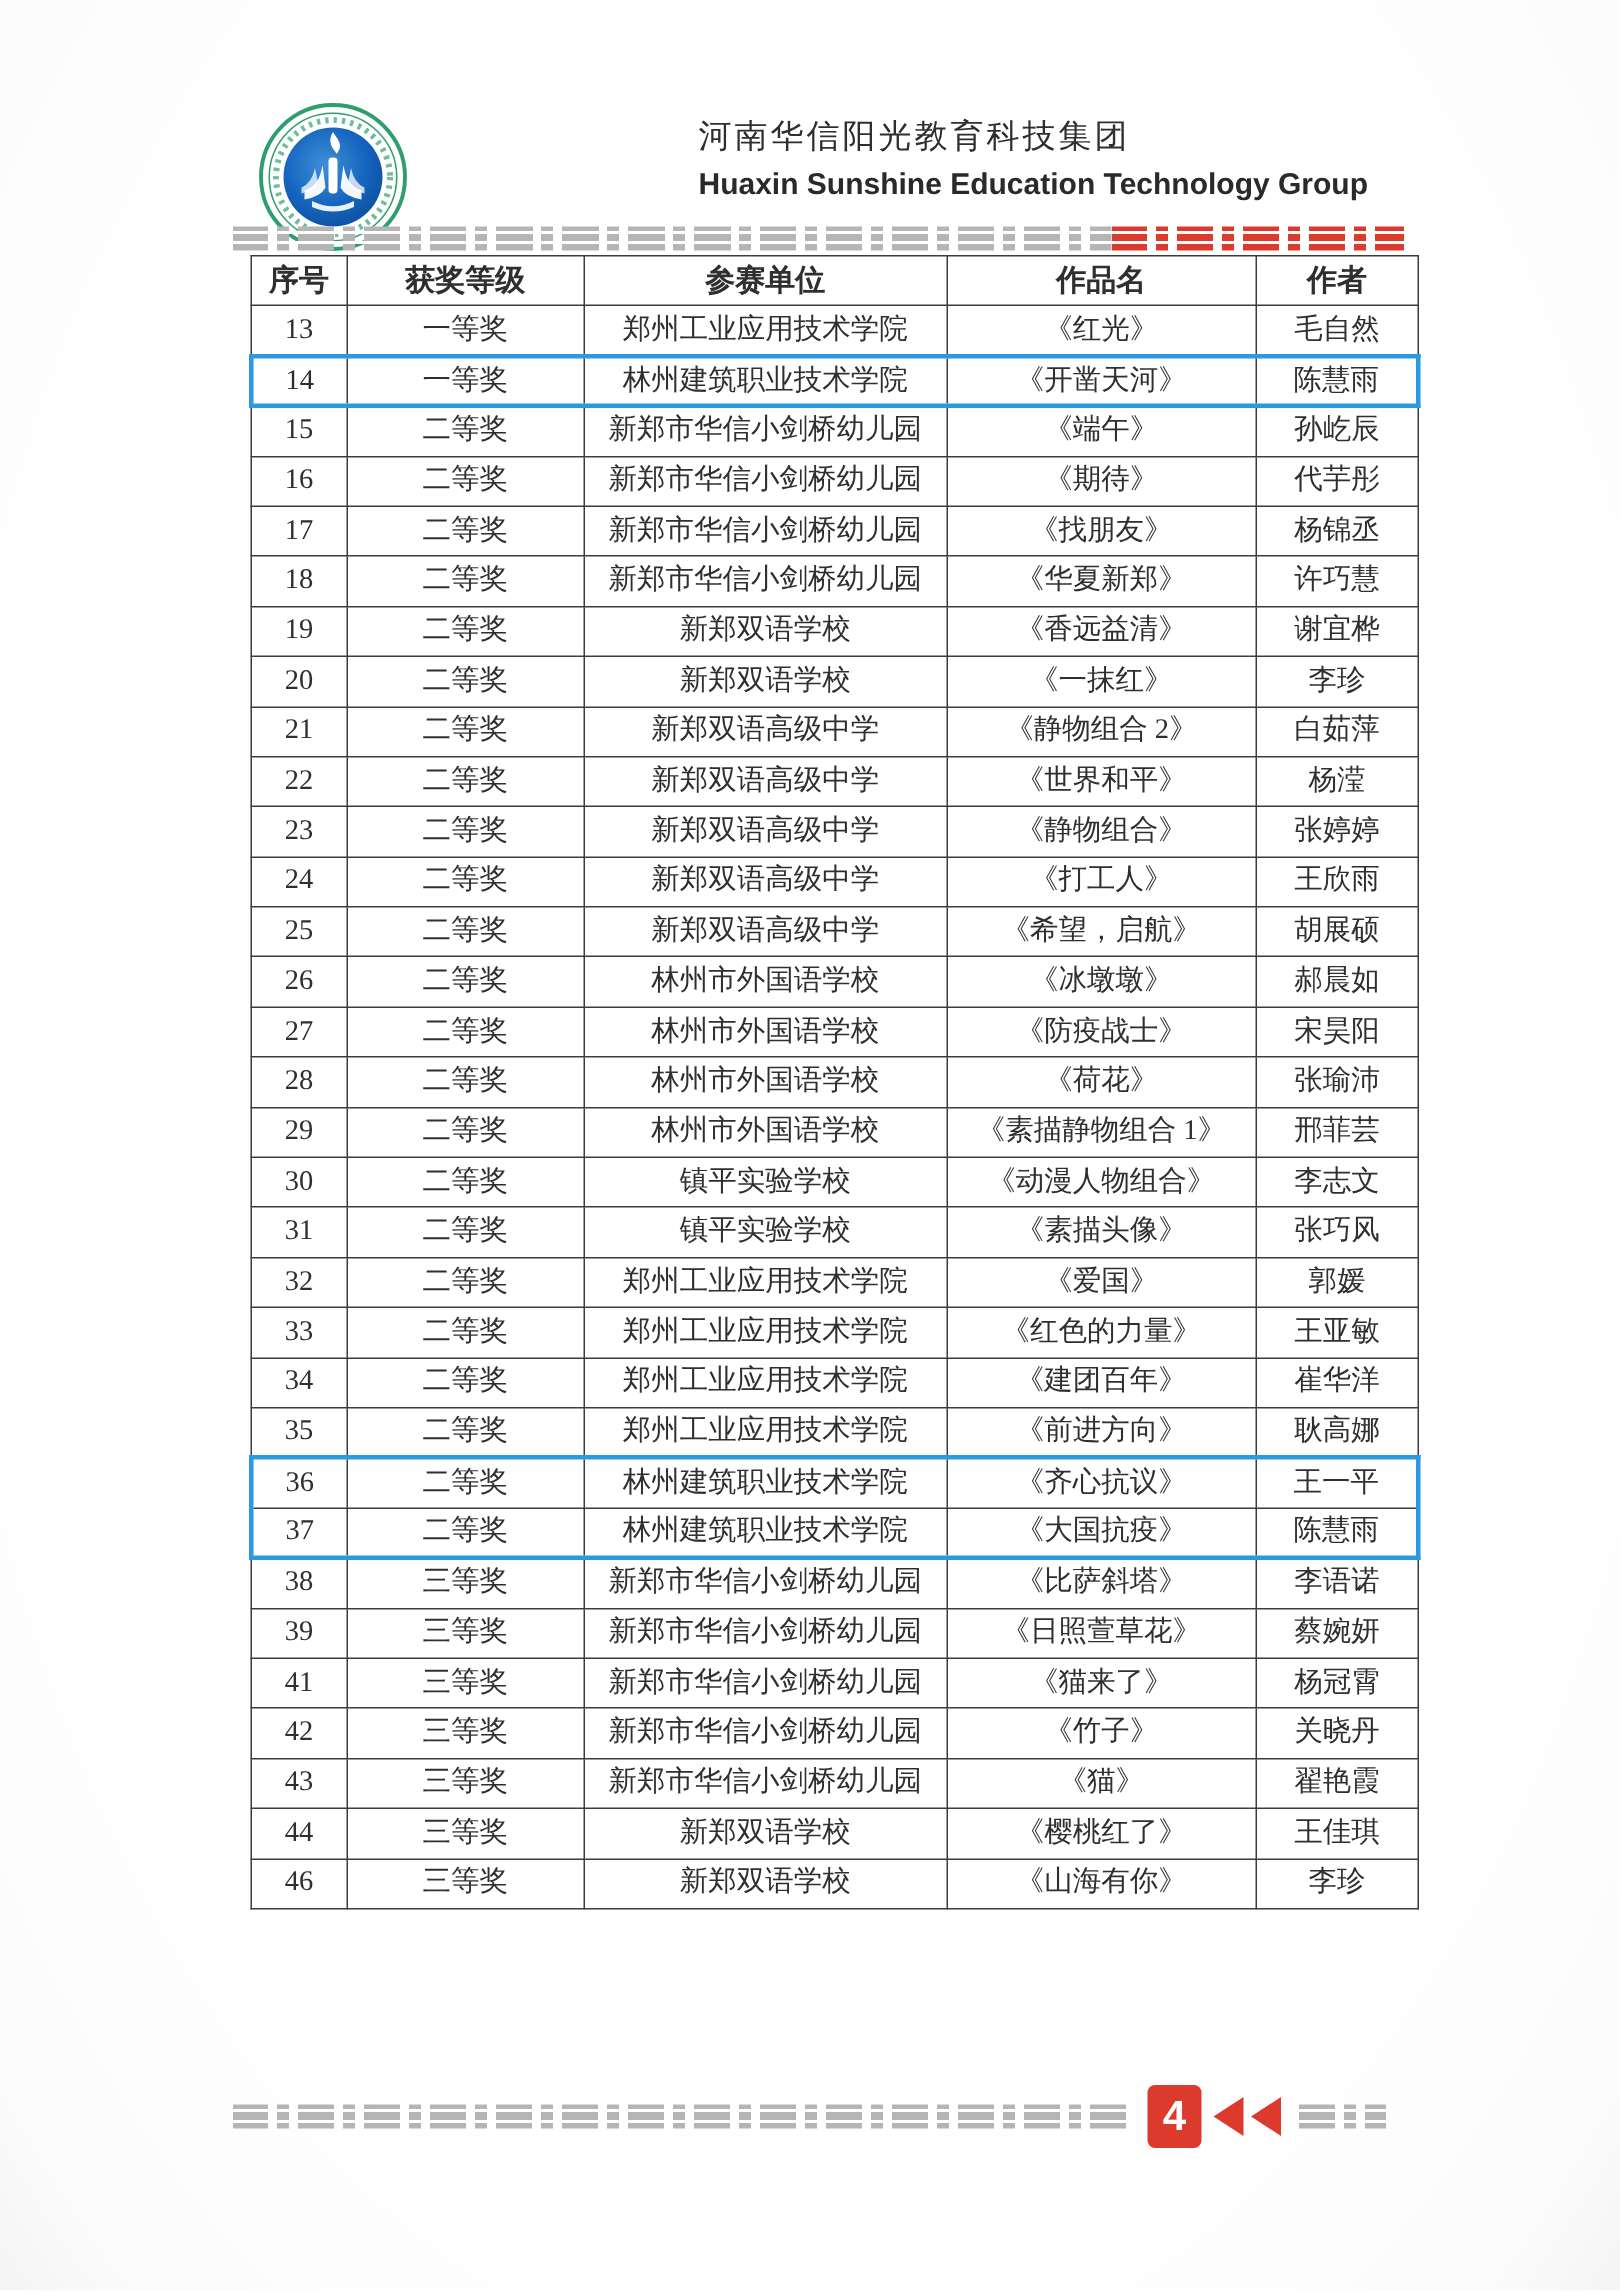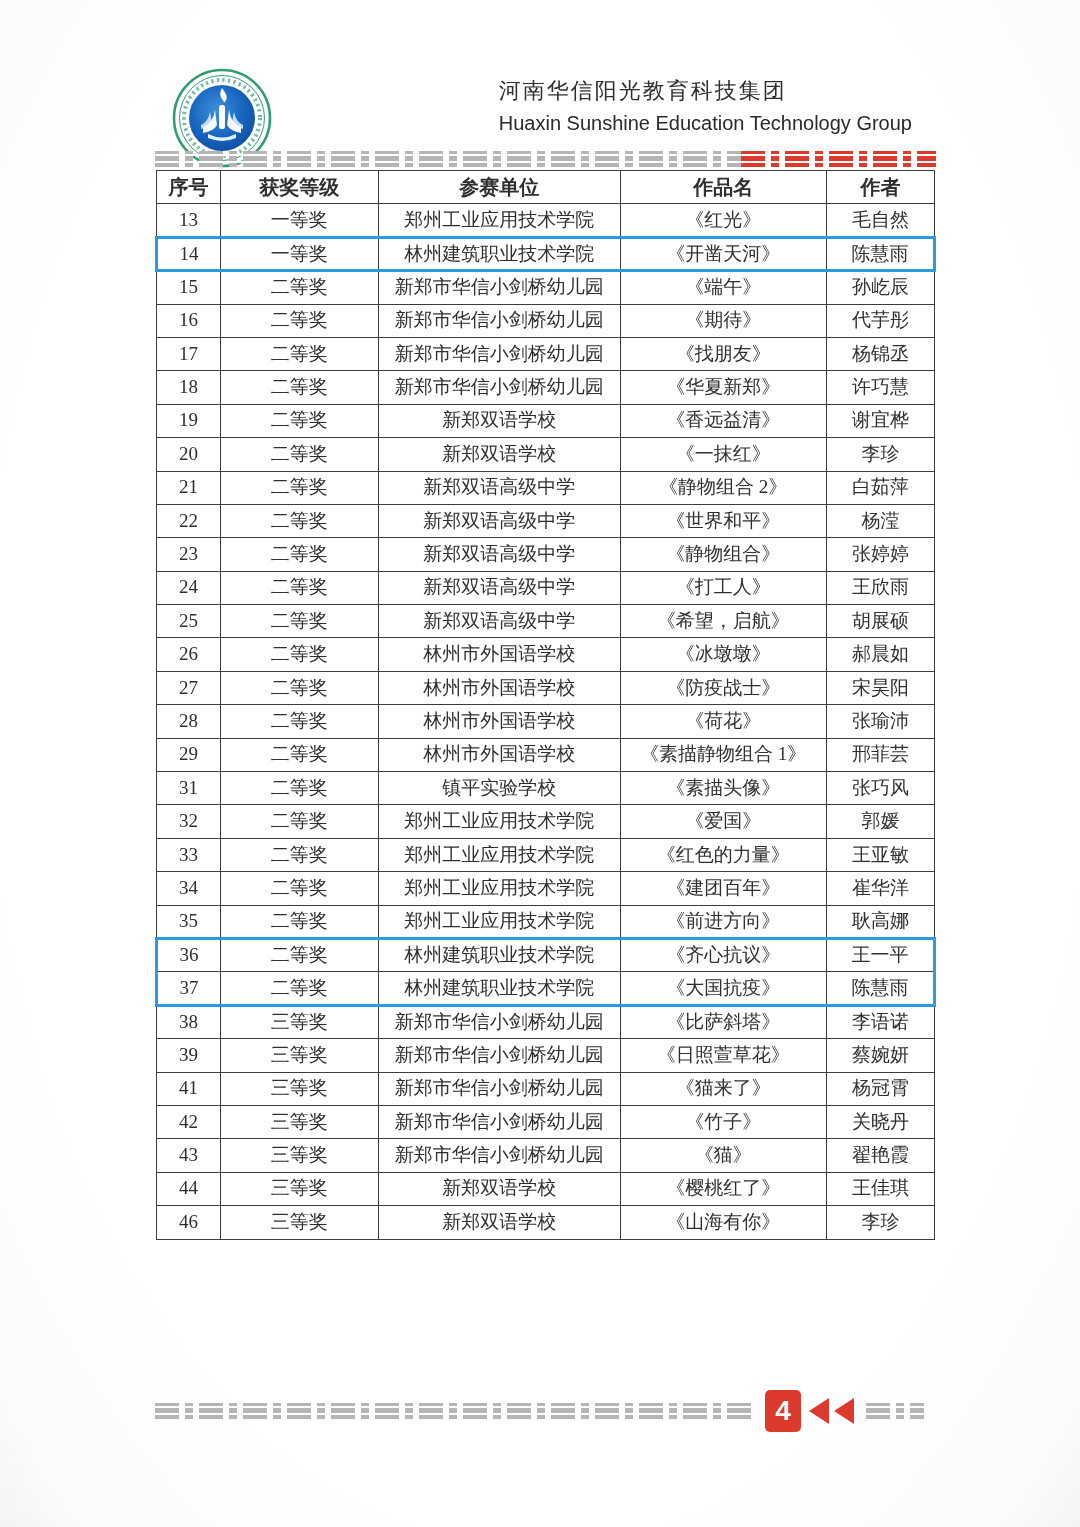--- a/index.html
+++ b/index.html
@@ -24,21 +24,21 @@
     position:absolute;left:172px;top:68px;width:100px;height:100px;
   }
   .header-text{
     position:absolute;top:76px;right:168px;text-align:left;color:#2e2e2e;
   }
   .header-text .cn{
     font-size:22px;letter-spacing:2px;font-weight:500;
     font-family:"Liberation Serif","DejaVu Serif",serif;
   }
   .header-text .en{
-    margin-top:6px;font-size:20px;font-weight:400;color:#2a2a2a;
+    margin-top:6px;font-size:20px;font-weight:700;color:#2a2a2a;
   }
 
   
   .strip{
     position:absolute;display:flex;align-items:center;height:17px;
   }
   .strip-top{left:155px;top:150px;width:781px;}
   .strip-bottom{left:155px;top:1402px;width:770px;}
   .seg{
     height:16px;
@@ -59,21 +59,21 @@
   }
   .arrows{display:flex;align-items:center;gap:5px;margin-right:12px;flex:0 0 auto;}
   .tri{
     width:0;height:0;
     border-top:13px solid transparent;border-bottom:13px solid transparent;
     border-right:20px solid var(--accent-red);
   }
 
   
   table.awards{
-    position:absolute;left:155px;top:170px;width:781px;
+    position:absolute;left:166px;top:170px;width:781px;
     border-collapse:collapse;table-layout:fixed;
     font-family:"Liberation Serif","DejaVu Serif",serif;
     color:#2f2f2f;
   }
   .awards col.c-no{width:8.2%;}
   .awards col.c-award{width:20.3%;}
   .awards col.c-unit{width:31.1%;}
   .awards col.c-work{width:26.5%;}
   .awards col.c-author{width:13.9%;}
   .awards th,.awards td{
@@ -262,20 +262,27 @@
           <td>张瑜沛</td>
         </tr>
         <tr>
           <td>29</td>
           <td>二等奖</td>
           <td>林州市外国语学校</td>
           <td>《素描静物组合 1》</td>
           <td>邢菲芸</td>
         </tr>
         <tr>
+          <td>30</td>
+          <td>二等奖</td>
+          <td>镇平实验学校</td>
+          <td>《动漫人物组合》</td>
+          <td>李志文</td>
+        </tr>
+        <tr>
           <td>31</td>
           <td>二等奖</td>
           <td>镇平实验学校</td>
           <td>《素描头像》</td>
           <td>张巧风</td>
         </tr>
         <tr>
           <td>32</td>
           <td>二等奖</td>
           <td>郑州工业应用技术学院</td>

